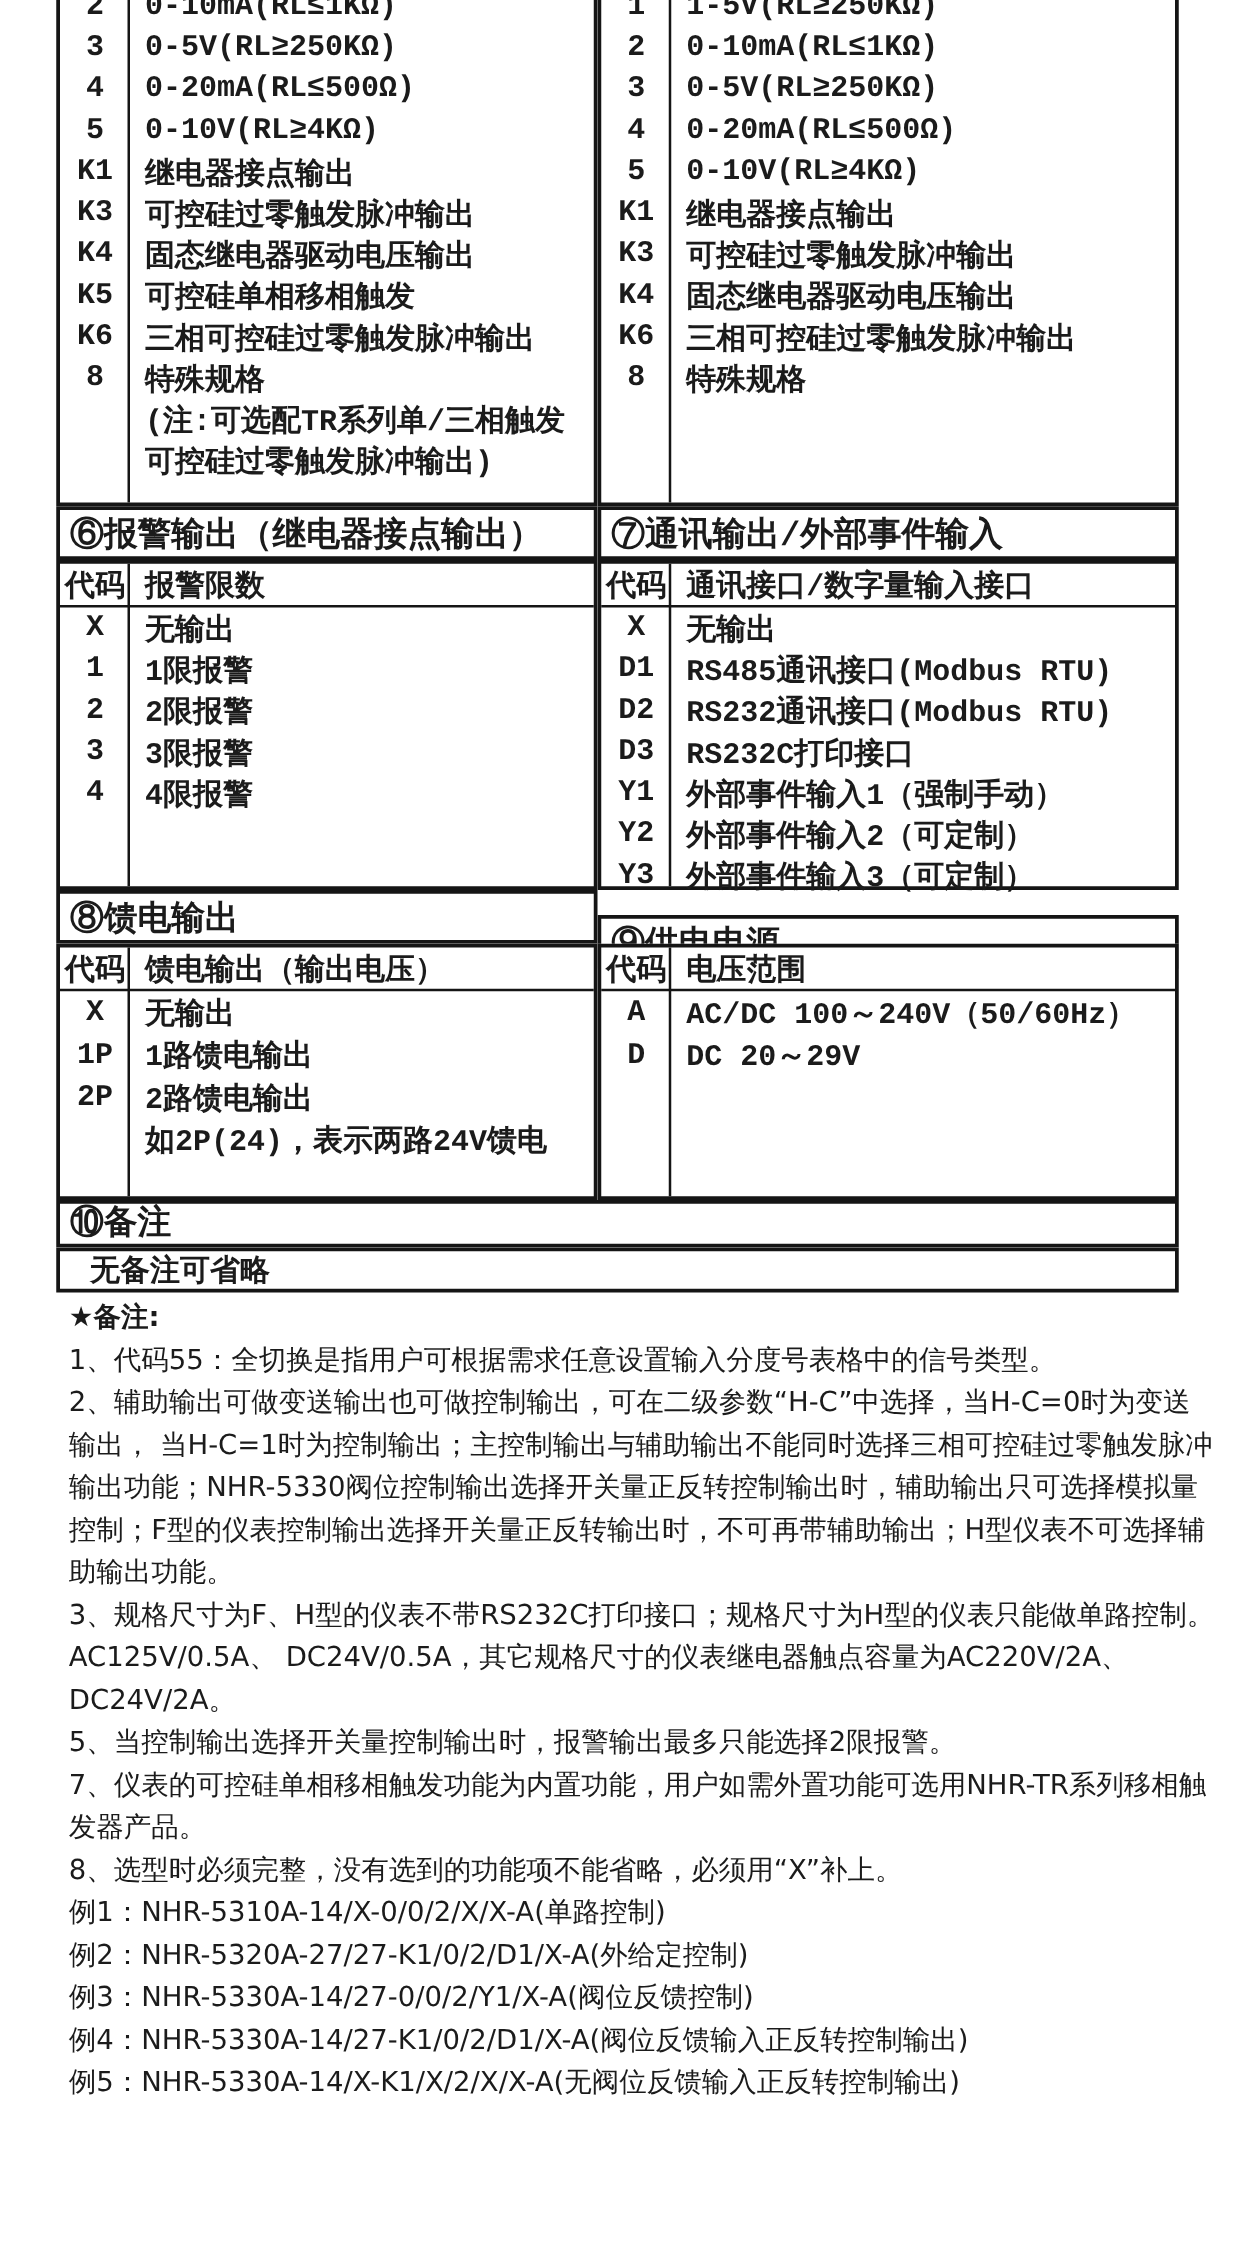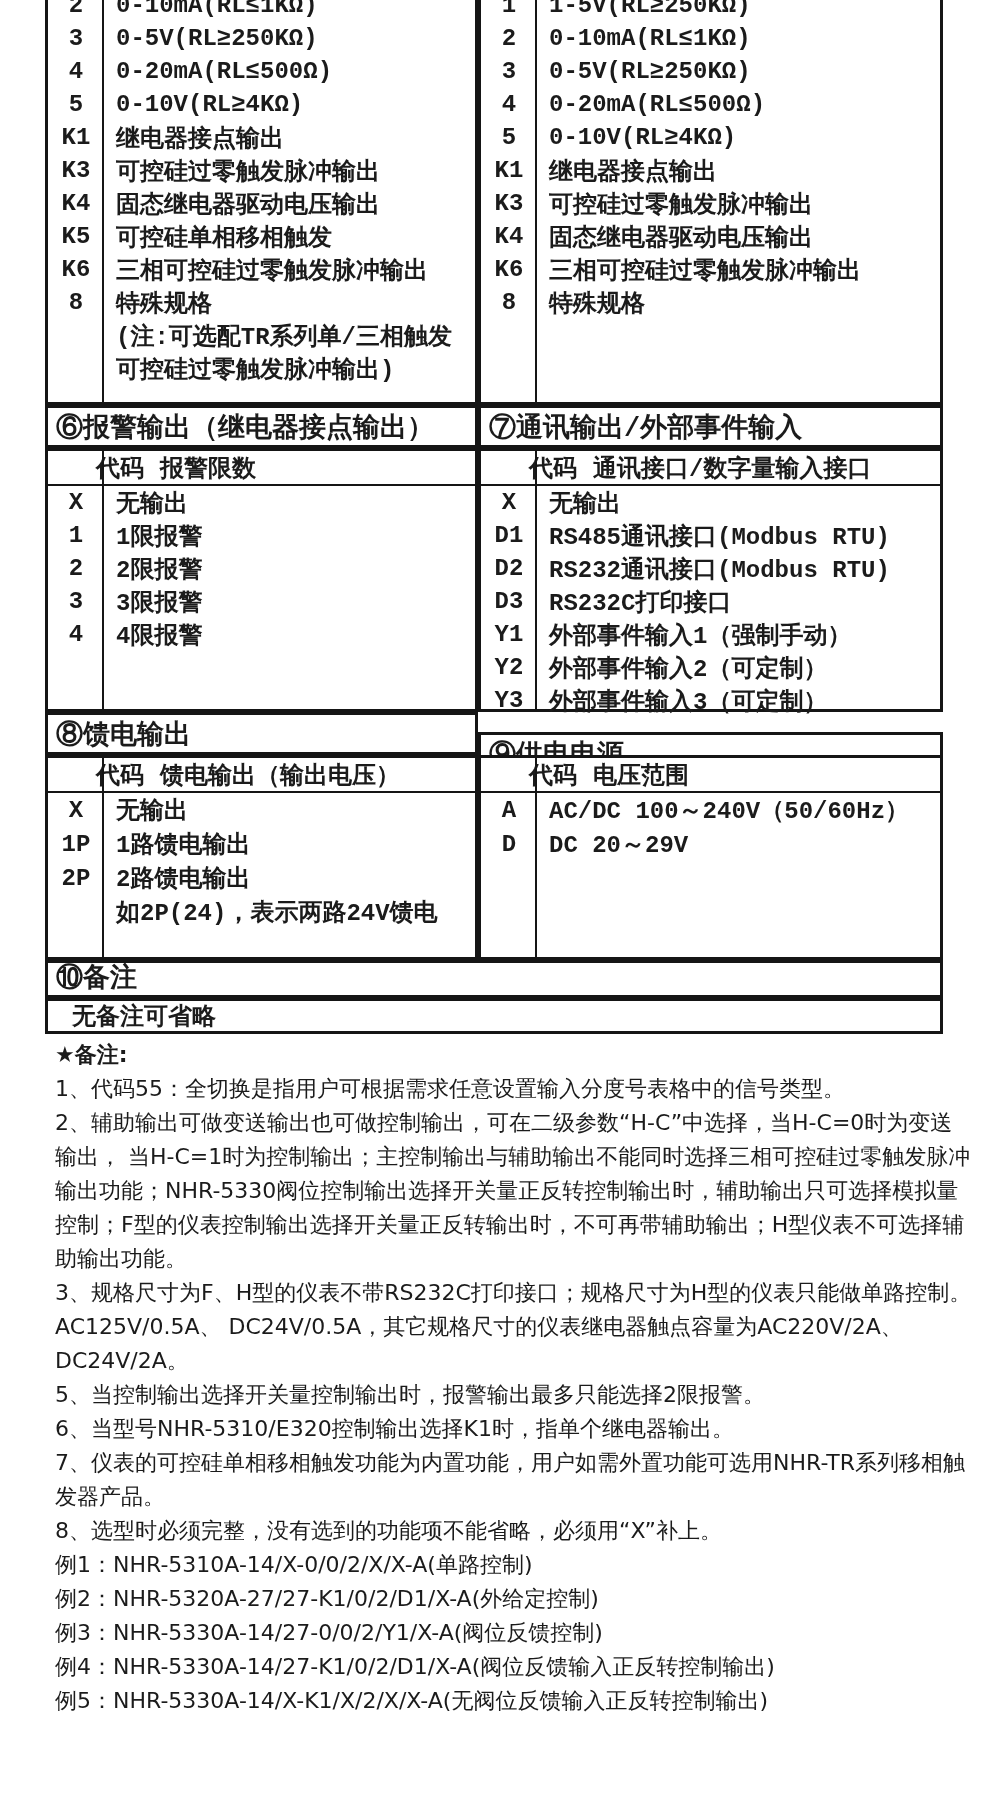--- a/index.html
+++ b/index.html
@@ -14,21 +14,21 @@
   .trow { display:flex; align-items:center; height:33px; }
   .trow34 { height:34px; }
   .tcode {
     flex:none; width:56px; text-align:center;
     font-family:"Liberation Mono", monospace; font-weight:bold; font-size:24px;
   }
   .tdesc {
     padding-left:12px; white-space:nowrap;
     font-family:"Liberation Mono", monospace; font-weight:bold; font-size:24px;
   }
-  .colhead { border-bottom:2px solid #151515;padding-left:44px; }
+  .colhead { border-bottom:2px solid #151515; }
   .colhead .tcode, .colhead .tdesc { font-size:24px; }
   .band {
     border:3px solid #151515; display:flex; align-items:flex-end; padding-left:8px;
     font-family:"Liberation Mono", monospace; font-weight:bold; font-size:27px;
     background:#fff; white-space:nowrap;
   }
   .remarks { line-height:34px; }
   .rline {
     font-size:22px; font-weight:500; white-space:nowrap;
     font-family:"DejaVu Sans", sans-serif;
@@ -264,21 +264,20 @@
   <div class="rline">1、代码55：全切换是指用户可根据需求任意设置输入分度号表格中的信号类型。</div>
   <div class="rline">2、辅助输出可做变送输出也可做控制输出，可在二级参数“H-C”中选择，当H-C=0时为变送</div>
   <div class="rline">输出， 当H-C=1时为控制输出；主控制输出与辅助输出不能同时选择三相可控硅过零触发脉冲</div>
   <div class="rline">输出功能；NHR-5330阀位控制输出选择开关量正反转控制输出时，辅助输出只可选择模拟量</div>
   <div class="rline">控制；F型的仪表控制输出选择开关量正反转输出时，不可再带辅助输出；H型仪表不可选择辅</div>
   <div class="rline">助输出功能。</div>
   <div class="rline">3、规格尺寸为F、H型的仪表不带RS232C打印接口；规格尺寸为H型的仪表只能做单路控制。</div>
   <div class="rline">AC125V/0.5A、 DC24V/0.5A，其它规格尺寸的仪表继电器触点容量为AC220V/2A、</div>
   <div class="rline">DC24V/2A。</div>
   <div class="rline">5、当控制输出选择开关量控制输出时，报警输出最多只能选择2限报警。</div>
-  <div class="rline">6、当型号NHR-5310/E320控制输出选择K1时，指单个继电器输出。</div>
   <div class="rline">7、仪表的可控硅单相移相触发功能为内置功能，用户如需外置功能可选用NHR-TR系列移相触</div>
   <div class="rline">发器产品。</div>
   <div class="rline">8、选型时必须完整，没有选到的功能项不能省略，必须用“X”补上。</div>
   <div class="rline">例1：NHR-5310A-14/X-0/0/2/X/X-A(单路控制)</div>
   <div class="rline">例2：NHR-5320A-27/27-K1/0/2/D1/X-A(外给定控制)</div>
   <div class="rline">例3：NHR-5330A-14/27-0/0/2/Y1/X-A(阀位反馈控制)</div>
   <div class="rline">例4：NHR-5330A-14/27-K1/0/2/D1/X-A(阀位反馈输入正反转控制输出)</div>
   <div class="rline">例5：NHR-5330A-14/X-K1/X/2/X/X-A(无阀位反馈输入正反转控制输出)</div>
 </div>
 

